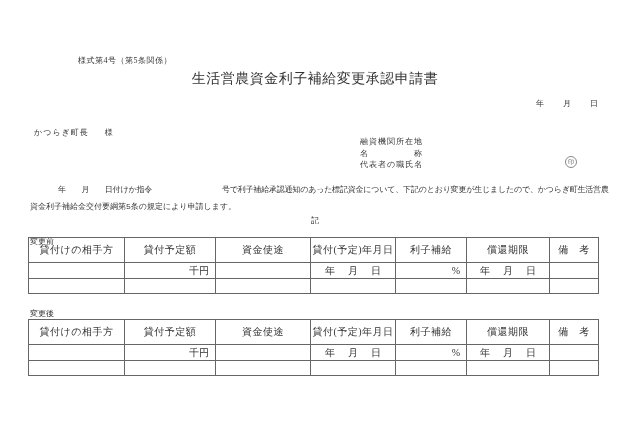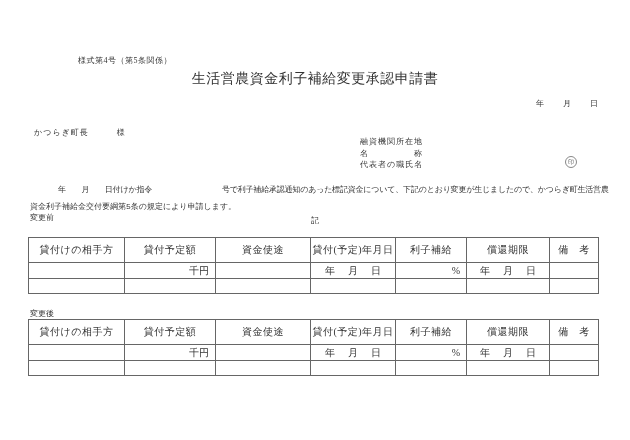--- a/index.html
+++ b/index.html
@@ -21,41 +21,41 @@
   .doc-title {
     left: 0; top: 70px; width: 630px;
     text-align: center; font-size: 14px; letter-spacing: 0.5px;
   }
   .date-line {
     left: 536px; top: 98px;
     display: flex; gap: 19px;
   }
   .addressee-line {
     left: 34px; top: 127px;
-    display: flex; gap: 28px; letter-spacing: 1px;
+    display: flex; gap: 16px; letter-spacing: 1px;
   }
   .lender-block {
     left: 360px; top: 136px;
     line-height: 11.5px; letter-spacing: 1px;
   }
   .name-row { display: flex; justify-content: space-between; width: 62px; letter-spacing: 0; }
   .seal {
     left: 565px; top: 156px;
     width: 10px; height: 10px;
     border: 1px solid #888; border-radius: 50%;
     font-size: 6px; line-height: 10px; text-align: center;
     color: #666; letter-spacing: 0;
   }
   .body-line { left: 30px; top: 184px; white-space: nowrap; letter-spacing: -0.2px; font-family: Liberation Mono, monospace; }
   .body-line-1 { padding-left: 28px; }
   .body-line-2 { top: 201px; letter-spacing: 0; }
   .directive-gap { display: inline-block; width: 70px; }
   .record-heading { left: 0; top: 215px; width: 630px; text-align: center; }
   .section-label { left: 30px; }
-  .section-before-label { top: 212px; }
+  .section-before-label { top: 236px; }
   .section-after-label { top: 308px; }
   .tbl-wrap { left: 28px; }
   .tbl-before { top: 237px; }
   .tbl-after  { top: 319px; }
   table.form-table {
     border-collapse: collapse; table-layout: fixed;
     width: 570px;
   }
   .form-table th, .form-table td {
     border: 1px solid #666;

